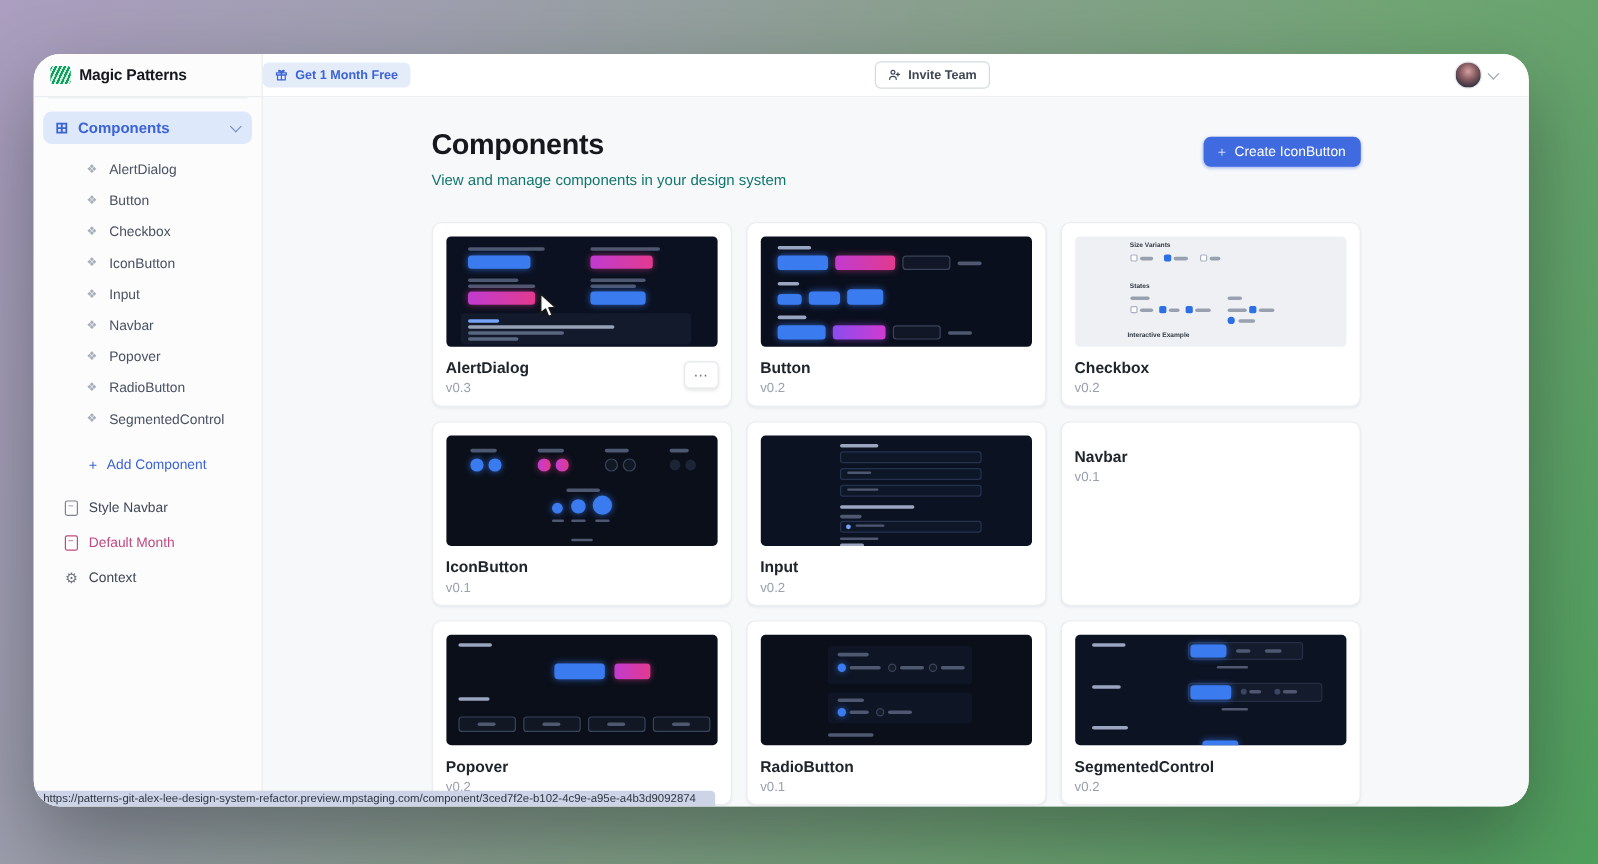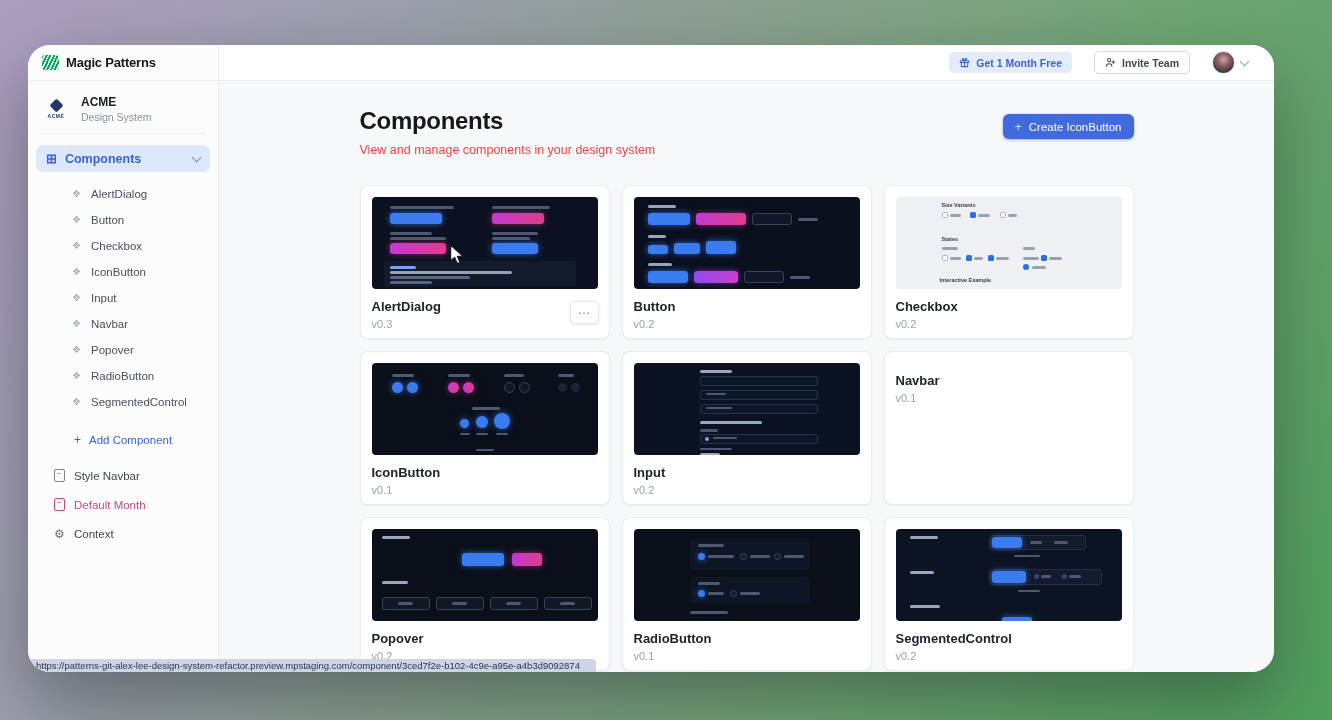--- a/index.html
+++ b/index.html
@@ -42,33 +42,33 @@
   .side-links{margin-top:8px;}
   .side-row{height:29px;display:flex;align-items:center;gap:9px;padding-left:26px;font-size:11.5px;color:#3f4654;cursor:pointer;}
   .doc-ic{width:9px;height:11px;border:1.2px solid #7b8290;border-radius:2px;flex:none;
     background:linear-gradient(#aab0bb,#aab0bb) 2px 3px/4px 1px no-repeat;}
   .doc-ic.pink{border-color:#bf4a80;background:linear-gradient(#d391b2,#d391b2) 2px 3px/4px 1px no-repeat;}
   .pinkrow{color:#bf4a80;}
   .gear-ic{font-size:12px;color:#6d7480;line-height:1;width:11px;text-align:center;}
   
   .maincol{flex:1;display:flex;flex-direction:column;min-width:0;}
   .topbar{height:35px;min-height:35px;border-bottom:1px solid #eceef1;background:#fff;
-    display:flex;align-items:center;justify-content:flex-end;gap:22px;padding-right:26px;}
+    display:flex;align-items:center;justify-content:space-between;gap:22px;padding-right:26px;}
   .pill-free{height:21px;padding:0 10px;background:#e4ecfa;border-radius:5px;color:#3c63d6;
     font-size:10.5px;font-weight:600;display:flex;align-items:center;gap:6px;cursor:pointer;}
   .btn-invite{height:21px;padding:0 10px;border:1px solid #d4d9e2;border-radius:5px;background:#fff;
     color:#3f4654;font-size:10.5px;font-weight:600;display:flex;align-items:center;gap:6px;cursor:pointer;}
   .avatar-wrap{display:flex;align-items:center;gap:6px;cursor:pointer;}
   .avatar{width:21px;height:21px;border-radius:50%;border:1px solid #e2e5ea;
     background:radial-gradient(circle at 50% 36%,#d6a0a0 0,#8a5f63 38%,#35303e 78%);}
   .content{flex:1;background:#f7f8fa;overflow:hidden;}
   .container{width:774px;margin:26px auto 0;}
   .head-row{display:flex;justify-content:space-between;align-items:flex-start;}
   .content h1{margin:0;font-size:24px;font-weight:700;color:#15181d;letter-spacing:-.3px;}
-  .subtitle{margin-top:8px;font-size:12.5px;color:#ef4444;}
+  .subtitle{margin-top:8px;font-size:12.5px;color:#0f766e;}
   .btn-create{margin-top:7px;height:25px;padding:0 12px;border:none;background:#3f6ae0;color:#fff;border-radius:6px;
     font-size:11.5px;font-family:inherit;display:flex;align-items:center;gap:7px;cursor:pointer;
     box-shadow:0 1px 3px rgba(50,90,220,.45);}
   .plus-w{font-size:12px;line-height:1;color:#cdd9f8;}
   .grid{margin-top:28px;display:grid;grid-template-columns:repeat(3,250px);gap:12px;}
   .card{background:#fff;border:1px solid #ebedf0;border-radius:8px;padding:11px;height:154px;box-sizing:border-box;
     position:relative;box-shadow:0 1px 2px rgba(16,24,40,.05);cursor:pointer;}
   .thumb{height:92px;border-radius:4px;overflow:hidden;position:relative;}
   .card-title{margin-top:10px;font-size:13px;font-weight:600;color:#20242c;}
   .card-ver{margin-top:4px;font-size:11px;color:#9aa1ad;}
@@ -113,30 +113,20 @@
 </head>
 <body>
 
 <div class="window">
 
   <aside class="sidebar">
     <div class="logo-row">
       <span class="logo-mark"></span>
       <span class="logo-text">Magic Patterns</span>
     </div>
-    <div class="ws">
-      <span class="ws-icon">
-        <span class="ws-cube"></span>
-        <span class="ws-acme">ACME</span>
-      </span>
-      <span class="ws-meta">
-        <span class="ws-name">ACME</span>
-        <span class="ws-sub">Design System</span>
-      </span>
-    </div>
     <div class="divider"></div>
     <div class="nav-main">
       <span class="grid-ic">⊞</span>
       <span>Components</span>
       <span class="chev"></span>
     </div>
     <div class="sub-list" id="sidebar-components-list">
         <div class="sub-item">
           <span class="diamond">❖</span>
           <span>AlertDialog</span>

